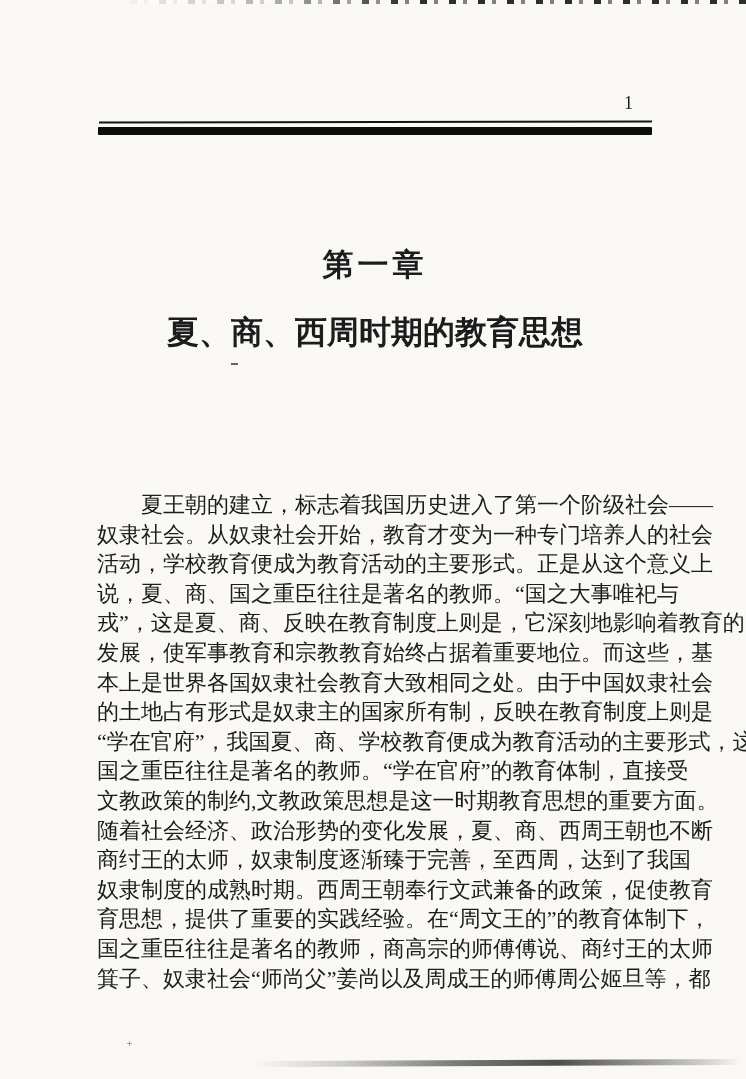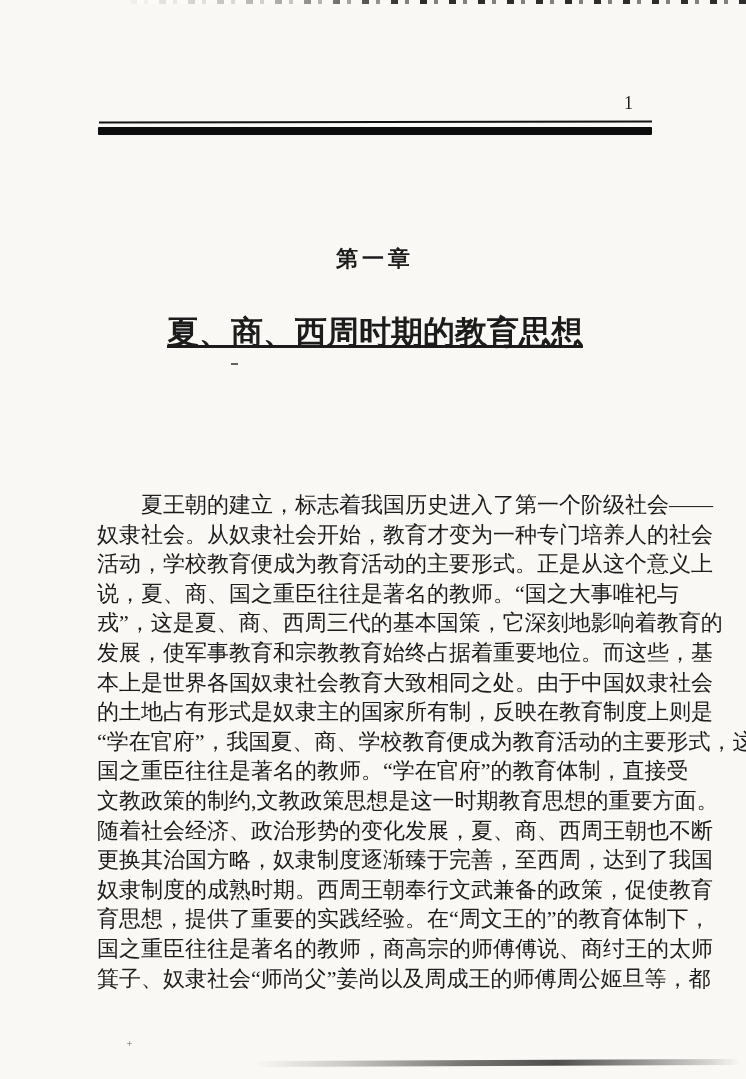--- a/index.html
+++ b/index.html
@@ -57,35 +57,34 @@
     border-radius: 1px;
   }
 
   
   .chapter-label {
     position: absolute;
     top: 244px; left: 97px;
     width: 556px;
     margin: 0;
     text-align: center;
-    font-size: 22px;
+    font-size: 31px;
     font-weight: bold;
     letter-spacing: 4px;
   }
   .chapter-title {
     position: absolute;
     top: 311px; left: 97px;
     width: 556px;
     margin: 0;
     text-align: center;
     font-size: 32px;
     font-weight: bold;
     letter-spacing: 0px;
     white-space: nowrap;
-    text-decoration: underline;
   }
 
   
   .body-block {
     position: absolute;
     top: 458px;
     left: 97px;
     width: 556px;
     font-size: 22px;
     line-height: 29.6px;
@@ -147,29 +146,29 @@
 
   <h1 class="chapter-label">第一章</h1>
 
   <h2 class="chapter-title">夏、商、西周时期的教育思想</h2>
 
   <div class="body-block">
       <div class="body-line">夏王朝的建立，标志着我国历史进入了第一个阶级社会——</div>
       <div class="body-line">奴隶社会。从奴隶社会开始，教育才变为一种专门培养人的社会</div>
       <div class="body-line">活动，学校教育便成为教育活动的主要形式。正是从这个意义上</div>
       <div class="body-line">说，夏、商、国之重臣往往是著名的教师。“国之大事唯祀与</div>
-      <div class="body-line">戎”，这是夏、商、西周三代的基本国策，它深刻地影响着教育的</div>
+      <div class="body-line">戎”，这是夏、商、反映在教育制度上则是，它深刻地影响着教育的</div>
       <div class="body-line">发展，使军事教育和宗教教育始终占据着重要地位。而这些，基</div>
       <div class="body-line">本上是世界各国奴隶社会教育大致相同之处。由于中国奴隶社会</div>
       <div class="body-line">的土地占有形式是奴隶主的国家所有制，反映在教育制度上则是</div>
       <div class="body-line">“学在官府”，我国夏、商、学校教育便成为教育活动的主要形式，这</div>
       <div class="body-line">国之重臣往往是著名的教师。“学在官府”的教育体制，直接受</div>
       <div class="body-line">文教政策的制约,文教政策思想是这一时期教育思想的重要方面。</div>
       <div class="body-line">随着社会经济、政治形势的变化发展，夏、商、西周王朝也不断</div>
-      <div class="body-line">更换其治国方略，奴隶制度逐渐臻于完善，至西周，达到了我国</div>
+      <div class="body-line">商纣王的太师，奴隶制度逐渐臻于完善，至西周，达到了我国</div>
       <div class="body-line">奴隶制度的成熟时期。西周王朝奉行文武兼备的政策，促使教育</div>
       <div class="body-line">育思想，提供了重要的实践经验。在“周文王的”的教育体制下，</div>
       <div class="body-line">国之重臣往往是著名的教师，商高宗的师傅傅说、商纣王的太师</div>
       <div class="body-line">箕子、奴隶社会“师尚父”姜尚以及周成王的师傅周公姬旦等，都</div>
     </div>
 
   <div class="speck-subtitle"></div>
   <div class="speck-bottom-plus"></div>
   <div class="bottom-smudge"></div>
 

